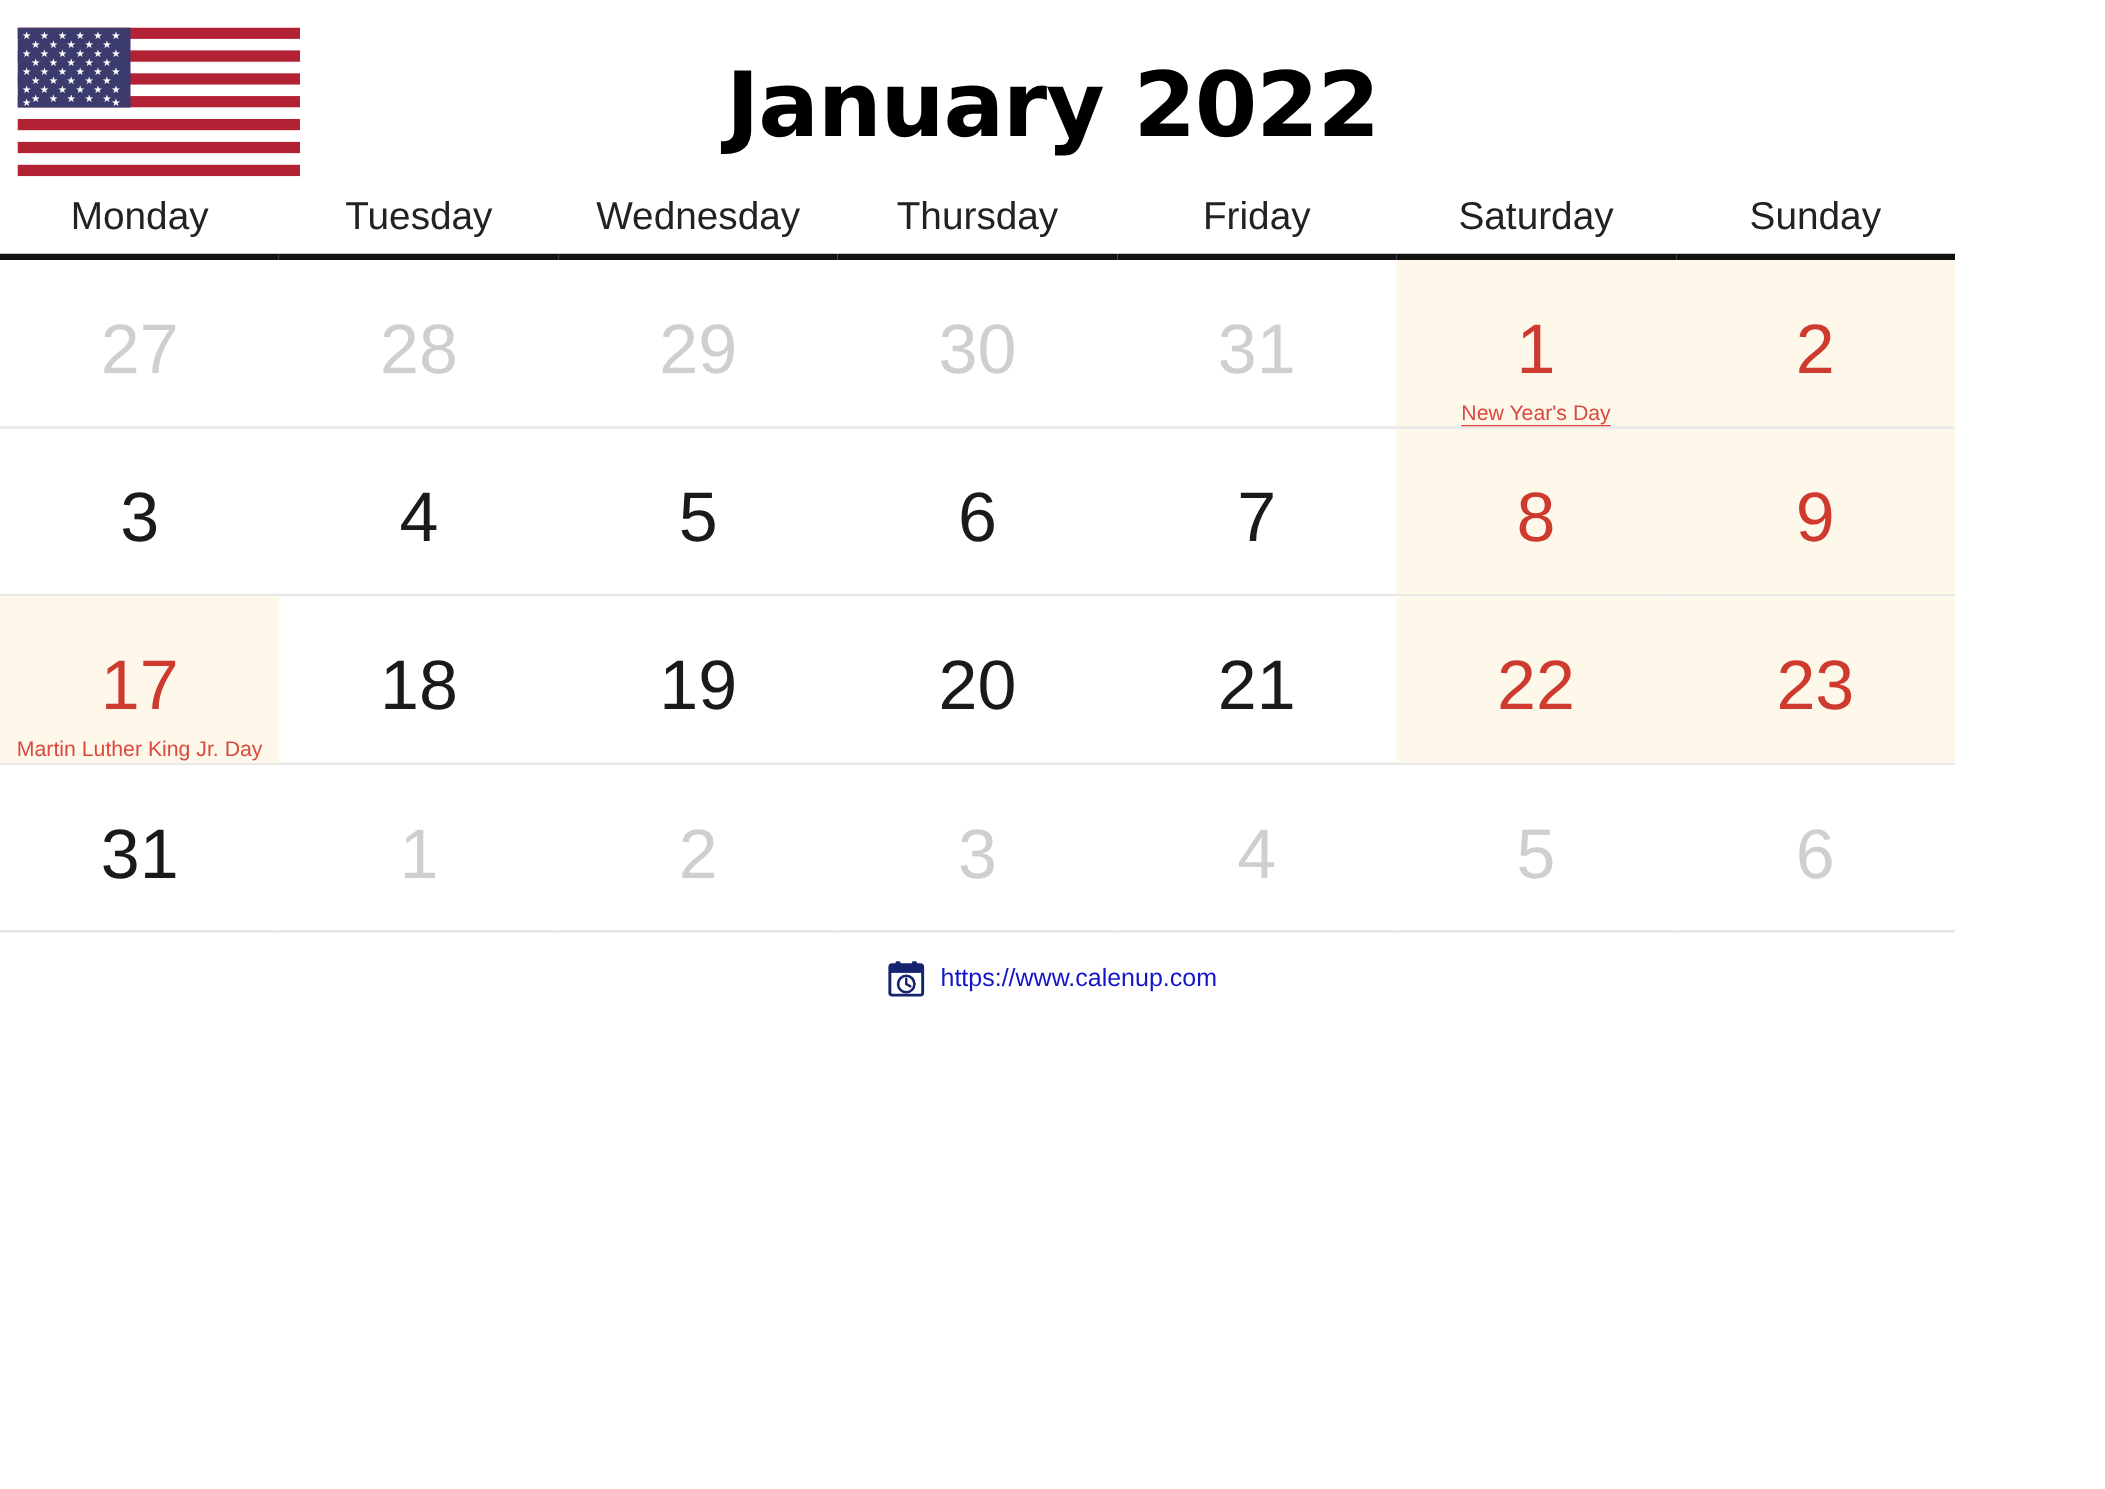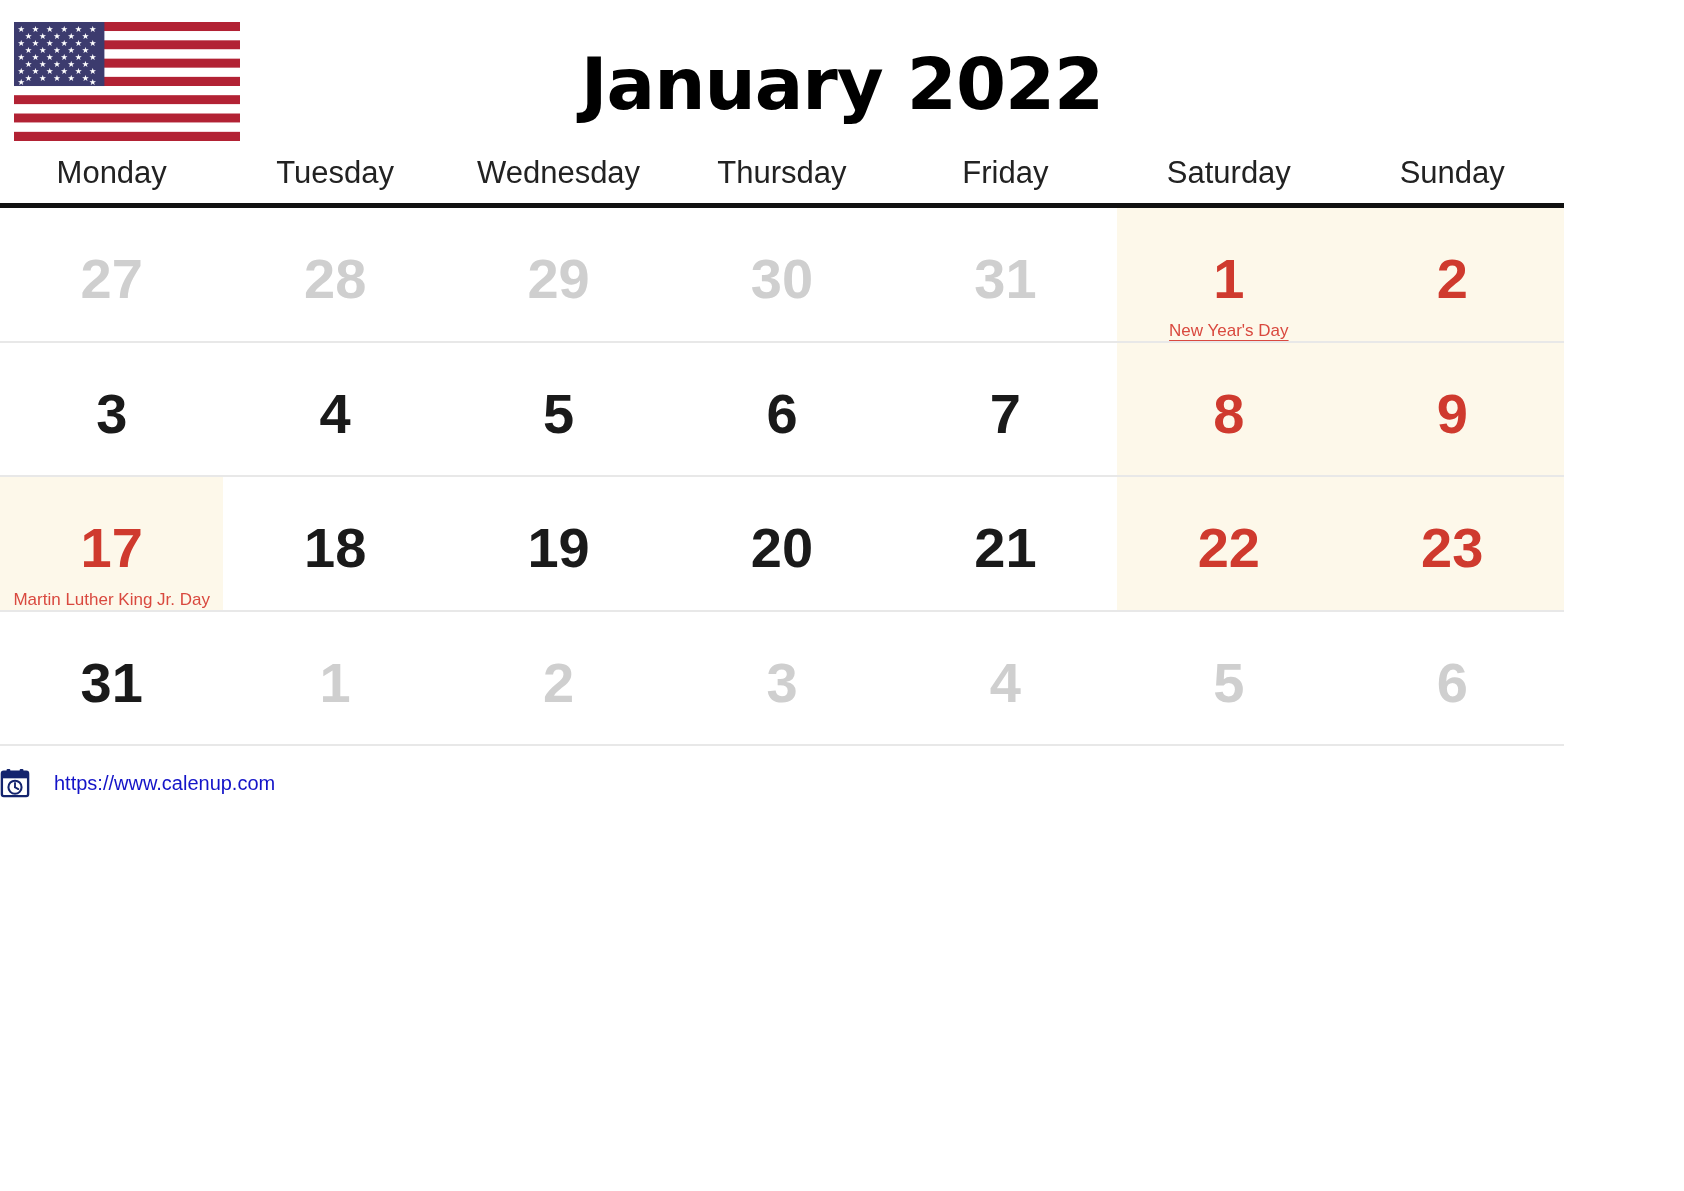--- a/index.html
+++ b/index.html
@@ -78,21 +78,21 @@
   }
   .wk-row:last-child td { border-bottom: 2px solid #e8e8e8; }
 
   td.weekend { background: #fdf8ea; }
 
   .daynum {
     display: block;
     font-size: 56px;
     line-height: 1;
     padding-top: 43px;
-    font-weight: bold;
+    font-weight: normal;
     color: #1a1a1a;
     font-family: "Liberation Sans", "DejaVu Sans", sans-serif;
   }
   .daynum.out  { color: #cfcfcf; }
   .daynum.red  { color: #cf3a2e; }
 
   .holiday {
     display: block;
     margin-top: 14px;
     font-size: 17px;
@@ -103,23 +103,23 @@
     font-stretch: condensed;
     white-space: nowrap;
   }
   .holiday.nounderline { text-decoration: none; }
 
   
   .footer {
     margin-top: 22px;
     width: 100%;
     display: flex;
-    justify-content: flex-start;
+    justify-content: center;
     align-items: center;
-    gap: 24px;
+    gap: 12px;
   }
   .footer-icon { width: 30px; height: 30px; display: block; }
   .footer-link {
     font-size: 20px;
     color: #1414c8;
     text-decoration: none;
     font-family: "Liberation Sans", sans-serif;
   }
 </style>
 </head>

